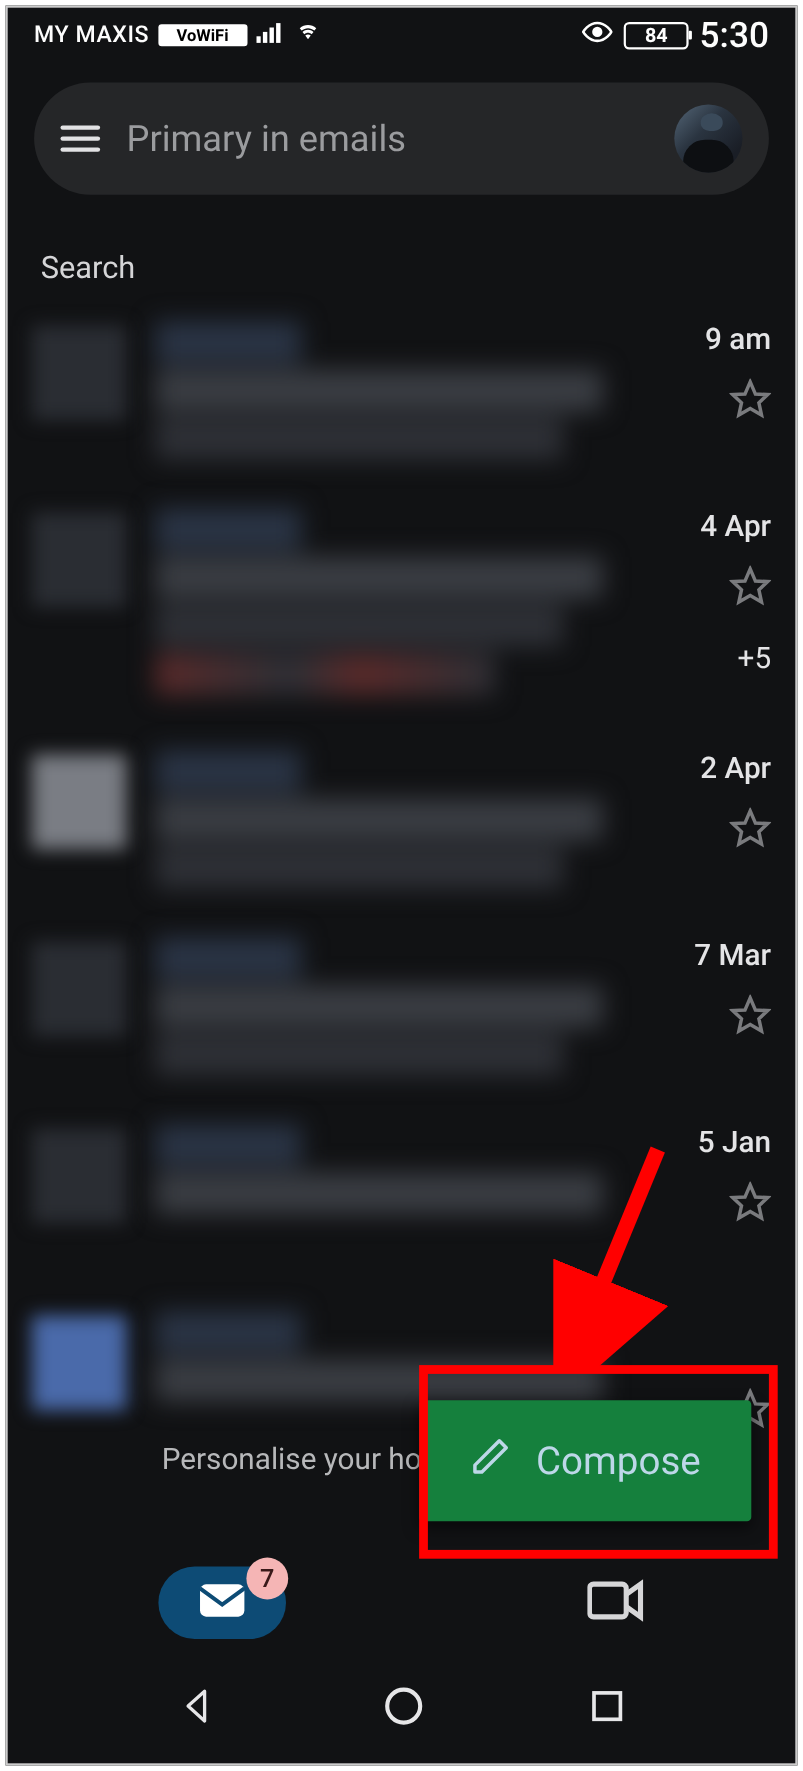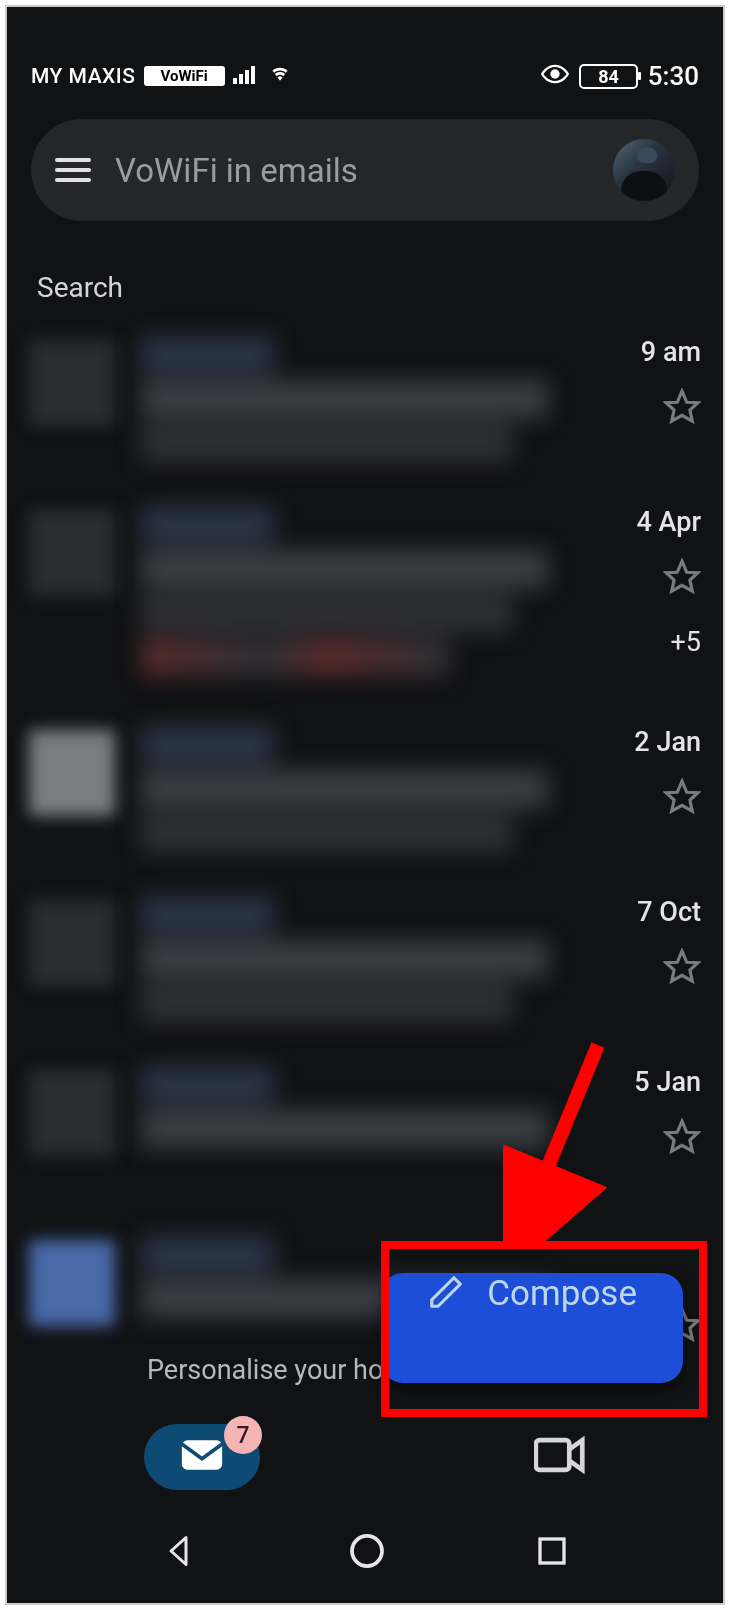--- a/index.html
+++ b/index.html
@@ -22,21 +22,20 @@
     }
     
     .status-bar {
       height: 50px;
       display: flex;
       justify-content: space-between;
       align-items: center;
       padding: 0 24px;
       color: #fdfdfd;
       font-size: 22px;
-      margin-top: 44px;
     }
     .status-left { display: flex; align-items: center; gap: 8px; }
     .status-left .carrier { font-weight: 500; letter-spacing: 0.5px; font-size: 21px;}
     .vowifi-badge {
       background: #fff;
       color: #000;
       padding: 1px 17px;
       border-radius: 3px;
       font-size: 15px;
       font-weight: 700;
@@ -51,21 +50,21 @@
       position: relative;
     }
     .battery-box::after{
       content:"";
       position:absolute;
       right:-5px; top:6px;
       width:3px; height:8px;
       background:#fff;
       border-radius:1px;
     }
-    .clock { font-weight: 500; font-size: 26px; }
+    .clock { font-weight: 500; font-size: 32px; }
     
     .search-wrap { padding: 18px 24px 6px; }
     .search-bar {
       background: #252628;
       border-radius: 60px;
       height: 102px;
       display: flex;
       align-items: center;
       padding: 0 24px;
       gap: 24px;
@@ -147,26 +146,27 @@
       position:absolute;
       left:140px;
       bottom:-18px;
       white-space:nowrap;
     }
     
     .compose-fab {
       position: absolute;
       right: 40px;
       bottom: 220px;
-      background: #1d4ed8;
+      background: #15803d;
       color: #bdd7e8;
-      border-radius: 22px;
+      border-radius: 4px;
       height: 110px;
       padding: 0 46px;
       display:flex;
+      align-items:center;
       gap:22px;
       font-size: 35px;
       box-shadow: 0 6px 14px rgba(0,0,0,0.5);
       z-index:5;
     }
     
     .anno-box{
       position:absolute;
       right:16px;
       bottom:186px;
@@ -259,21 +259,21 @@
     </div>
   </div>
 
   <div class="search-wrap">
     <div class="search-bar">
       <div class="menu-icon">
         <span></span>
           <span></span>
           <span></span>
       </div>
-      <div class="search-text">VoWiFi in emails</div>
+      <div class="search-text">Primary in emails</div>
       <div class="avatar"></div>
     </div>
   </div>
 
   <div class="section-label">Search</div>
 
   <div class="email-list">
 
     <div class="email-item">
       <div class="email-avatar"></div>
@@ -312,38 +312,38 @@
     </div>
 
     <div class="email-item">
       <div class="email-avatar" style="background:#7a7d84"></div>
       <div class="email-content">
         <div class="blur-line bl-1"></div>
         <div class="blur-line bl-2"></div>
         <div class="blur-line bl-3"></div>
       </div>
       <div class="email-meta">
-        <span class="email-date">2 Jan</span>
+        <span class="email-date">2 Apr</span>
         <span class="star-icon">
           <svg width="38" height="38" viewBox="0 0 24 24" fill="none" stroke="currentColor" stroke-width="2">
               <polygon points="12 2 15 9 22 9.3 17 14 18.5 21 12 17.3 5.5 21 7 14 2 9.3 9 9"></polygon>
             </svg>
         </span>
       </div>
     </div>
 
     <div class="email-item">
       <div class="email-avatar"></div>
       <div class="email-content">
         <div class="blur-line bl-1"></div>
         <div class="blur-line bl-2"></div>
         <div class="blur-line bl-3"></div>
       </div>
       <div class="email-meta">
-        <span class="email-date">7 Oct</span>
+        <span class="email-date">7 Mar</span>
         <span class="star-icon">
           <svg width="38" height="38" viewBox="0 0 24 24" fill="none" stroke="currentColor" stroke-width="2">
               <polygon points="12 2 15 9 22 9.3 17 14 18.5 21 12 17.3 5.5 21 7 14 2 9.3 9 9"></polygon>
             </svg>
         </span>
       </div>
     </div>
 
     <div class="email-item">
       <div class="email-avatar"></div>

